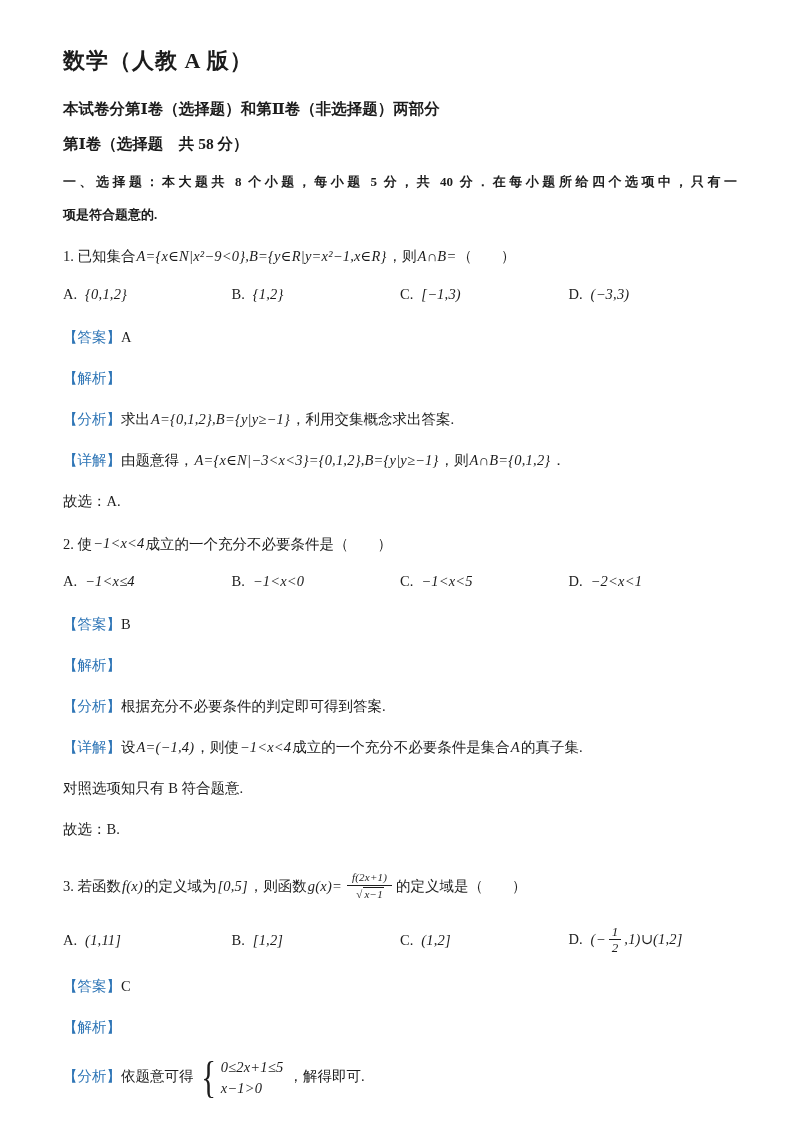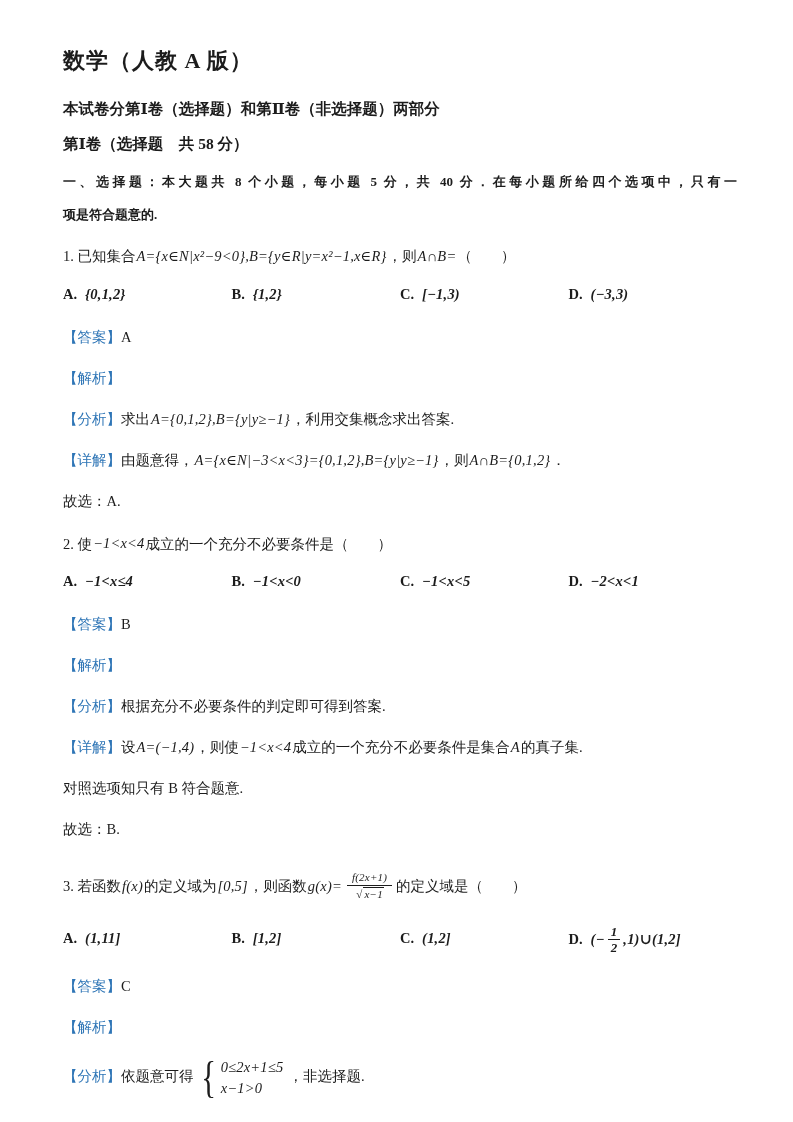--- a/index.html
+++ b/index.html
@@ -22,21 +22,21 @@
   .subtitle {
     text-align: left; font-size: 15.5px; font-weight: bold;
     line-height: 22px; margin: 0 0 13px 0;
   }
   .subtitle2 { margin-bottom: 10px; }
   .instructions { font-weight: bold; font-size: 13px; line-height: 33px; margin: 0; }
   .instr-line1 { display: block; text-align: justify; text-align-last: justify; }
   .instr-line2 { display: block; }
   .qline { margin: 8px 0 10px 0; line-height: 30px; }
   .qline .cn, .qline .math { vertical-align: middle; }
-  .opts { display: flex; margin: 10px 0 16px 0; line-height: 26px; align-items: flex-start; font-weight: bold; }
+  .opts { display: flex; margin: 10px 0 16px 0; line-height: 26px; align-items: center; }
   .opt { width: 25%; white-space: nowrap; }
   .olabel { margin-right: 7px; }
   .math {
     font-family: "Liberation Serif", "DejaVu Serif", serif;
     font-style: italic; letter-spacing: 0.2px; padding: 0 1px;
   }
   .ansline { margin: 0 0 13px 0; line-height: 21px; }
   .blue { color: #2E75B6; }
   .gap-top { margin-top: 20px; }
   .conclusion { margin-bottom: 15px; }
@@ -155,16 +155,16 @@
   <div class="ansline gap-top">
     <span class="blue">【解析】</span>
   </div>
   <div class="ansline gap-top">
     <span class="blue">【分析】</span><span class="cn">依题意可得</span><span class="cases">
         <span class="cbrace">{</span>
         <span class="crows">
           <span class="math caseline">0≤2x+1≤5</span>
           <span class="math caseline">x−1&gt;0</span>
         </span>
-      </span><span class="cn">，非选择题.</span>
+      </span><span class="cn">，解得即可.</span>
   </div>
 
 </div>
 
 </body></html>

